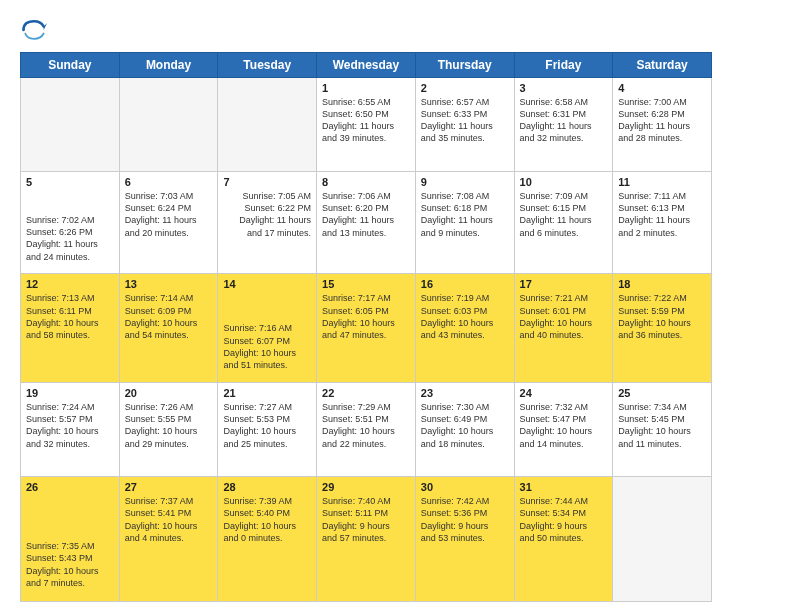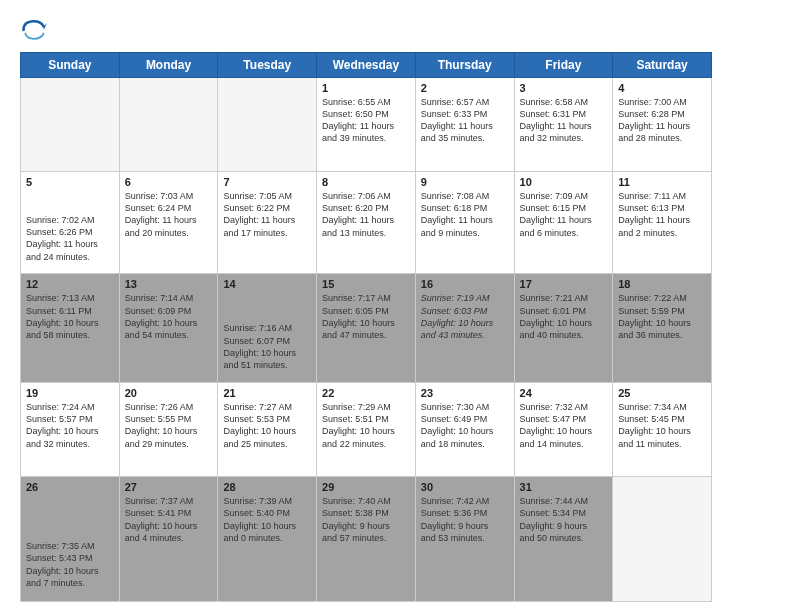--- a/index.html
+++ b/index.html
@@ -83,21 +83,21 @@
       font-size: 9.5px;
       color: #333;
       width: calc(100%/7);
       height: 88px;
       background: #fff;
     }
     .calendar td.empty {
       background: #f5f5f5;
     }
     .calendar td.shaded {
-      background: #a3a3a3;
+      background: #fde047;
     }
     .day-num {
       font-size: 11px;
       font-weight: bold;
       color: #222;
       margin-bottom: 2px;
       display: block;
     }
     .cell-text {
       font-size: 9px;
@@ -183,21 +183,21 @@
           </td>
           <td>
             <span class="day-num">6</span>
             <div class="cell-text" style="white-space: pre-line;">Sunrise: 7:03 AM
 Sunset: 6:24 PM
 Daylight: 11 hours
 and 20 minutes.</div>
           </td>
           <td>
             <span class="day-num">7</span>
-            <div class="cell-text" style="white-space: pre-line;">Sunrise: 7:05 AM
+            <div class="cell-text" style="white-space: pre-line; text-align: right;">Sunrise: 7:05 AM
 Sunset: 6:22 PM
 Daylight: 11 hours
 and 17 minutes.</div>
           </td>
           <td>
             <span class="day-num">8</span>
             <div class="cell-text" style="white-space: pre-line;">Sunrise: 7:06 AM
 Sunset: 6:20 PM
 Daylight: 11 hours
 and 13 minutes.</div>
@@ -248,21 +248,21 @@
           </td>
           <td class="shaded">
             <span class="day-num">15</span>
             <div class="cell-text" style="white-space: pre-line;">Sunrise: 7:17 AM
 Sunset: 6:05 PM
 Daylight: 10 hours
 and 47 minutes.</div>
           </td>
           <td class="shaded">
             <span class="day-num">16</span>
-            <div class="cell-text" style="white-space: pre-line; font-style: italic;">Sunrise: 7:19 AM
+            <div class="cell-text" style="white-space: pre-line;">Sunrise: 7:19 AM
 Sunset: 6:03 PM
 Daylight: 10 hours
 and 43 minutes.</div>
           </td>
           <td class="shaded">
             <span class="day-num">17</span>
             <div class="cell-text" style="white-space: pre-line;">Sunrise: 7:21 AM
 Sunset: 6:01 PM
 Daylight: 10 hours
 and 40 minutes.</div>
@@ -344,21 +344,21 @@
           <td class="shaded">
             <span class="day-num">28</span>
             <div class="cell-text" style="white-space: pre-line;">Sunrise: 7:39 AM
 Sunset: 5:40 PM
 Daylight: 10 hours
 and 0 minutes.</div>
           </td>
           <td class="shaded">
             <span class="day-num">29</span>
             <div class="cell-text" style="white-space: pre-line;">Sunrise: 7:40 AM
-Sunset: 5:38 PM
+Sunset: 5:11 PM
 Daylight: 9 hours
 and 57 minutes.</div>
           </td>
           <td class="shaded">
             <span class="day-num">30</span>
             <div class="cell-text" style="white-space: pre-line;">Sunrise: 7:42 AM
 Sunset: 5:36 PM
 Daylight: 9 hours
 and 53 minutes.</div>
           </td>

